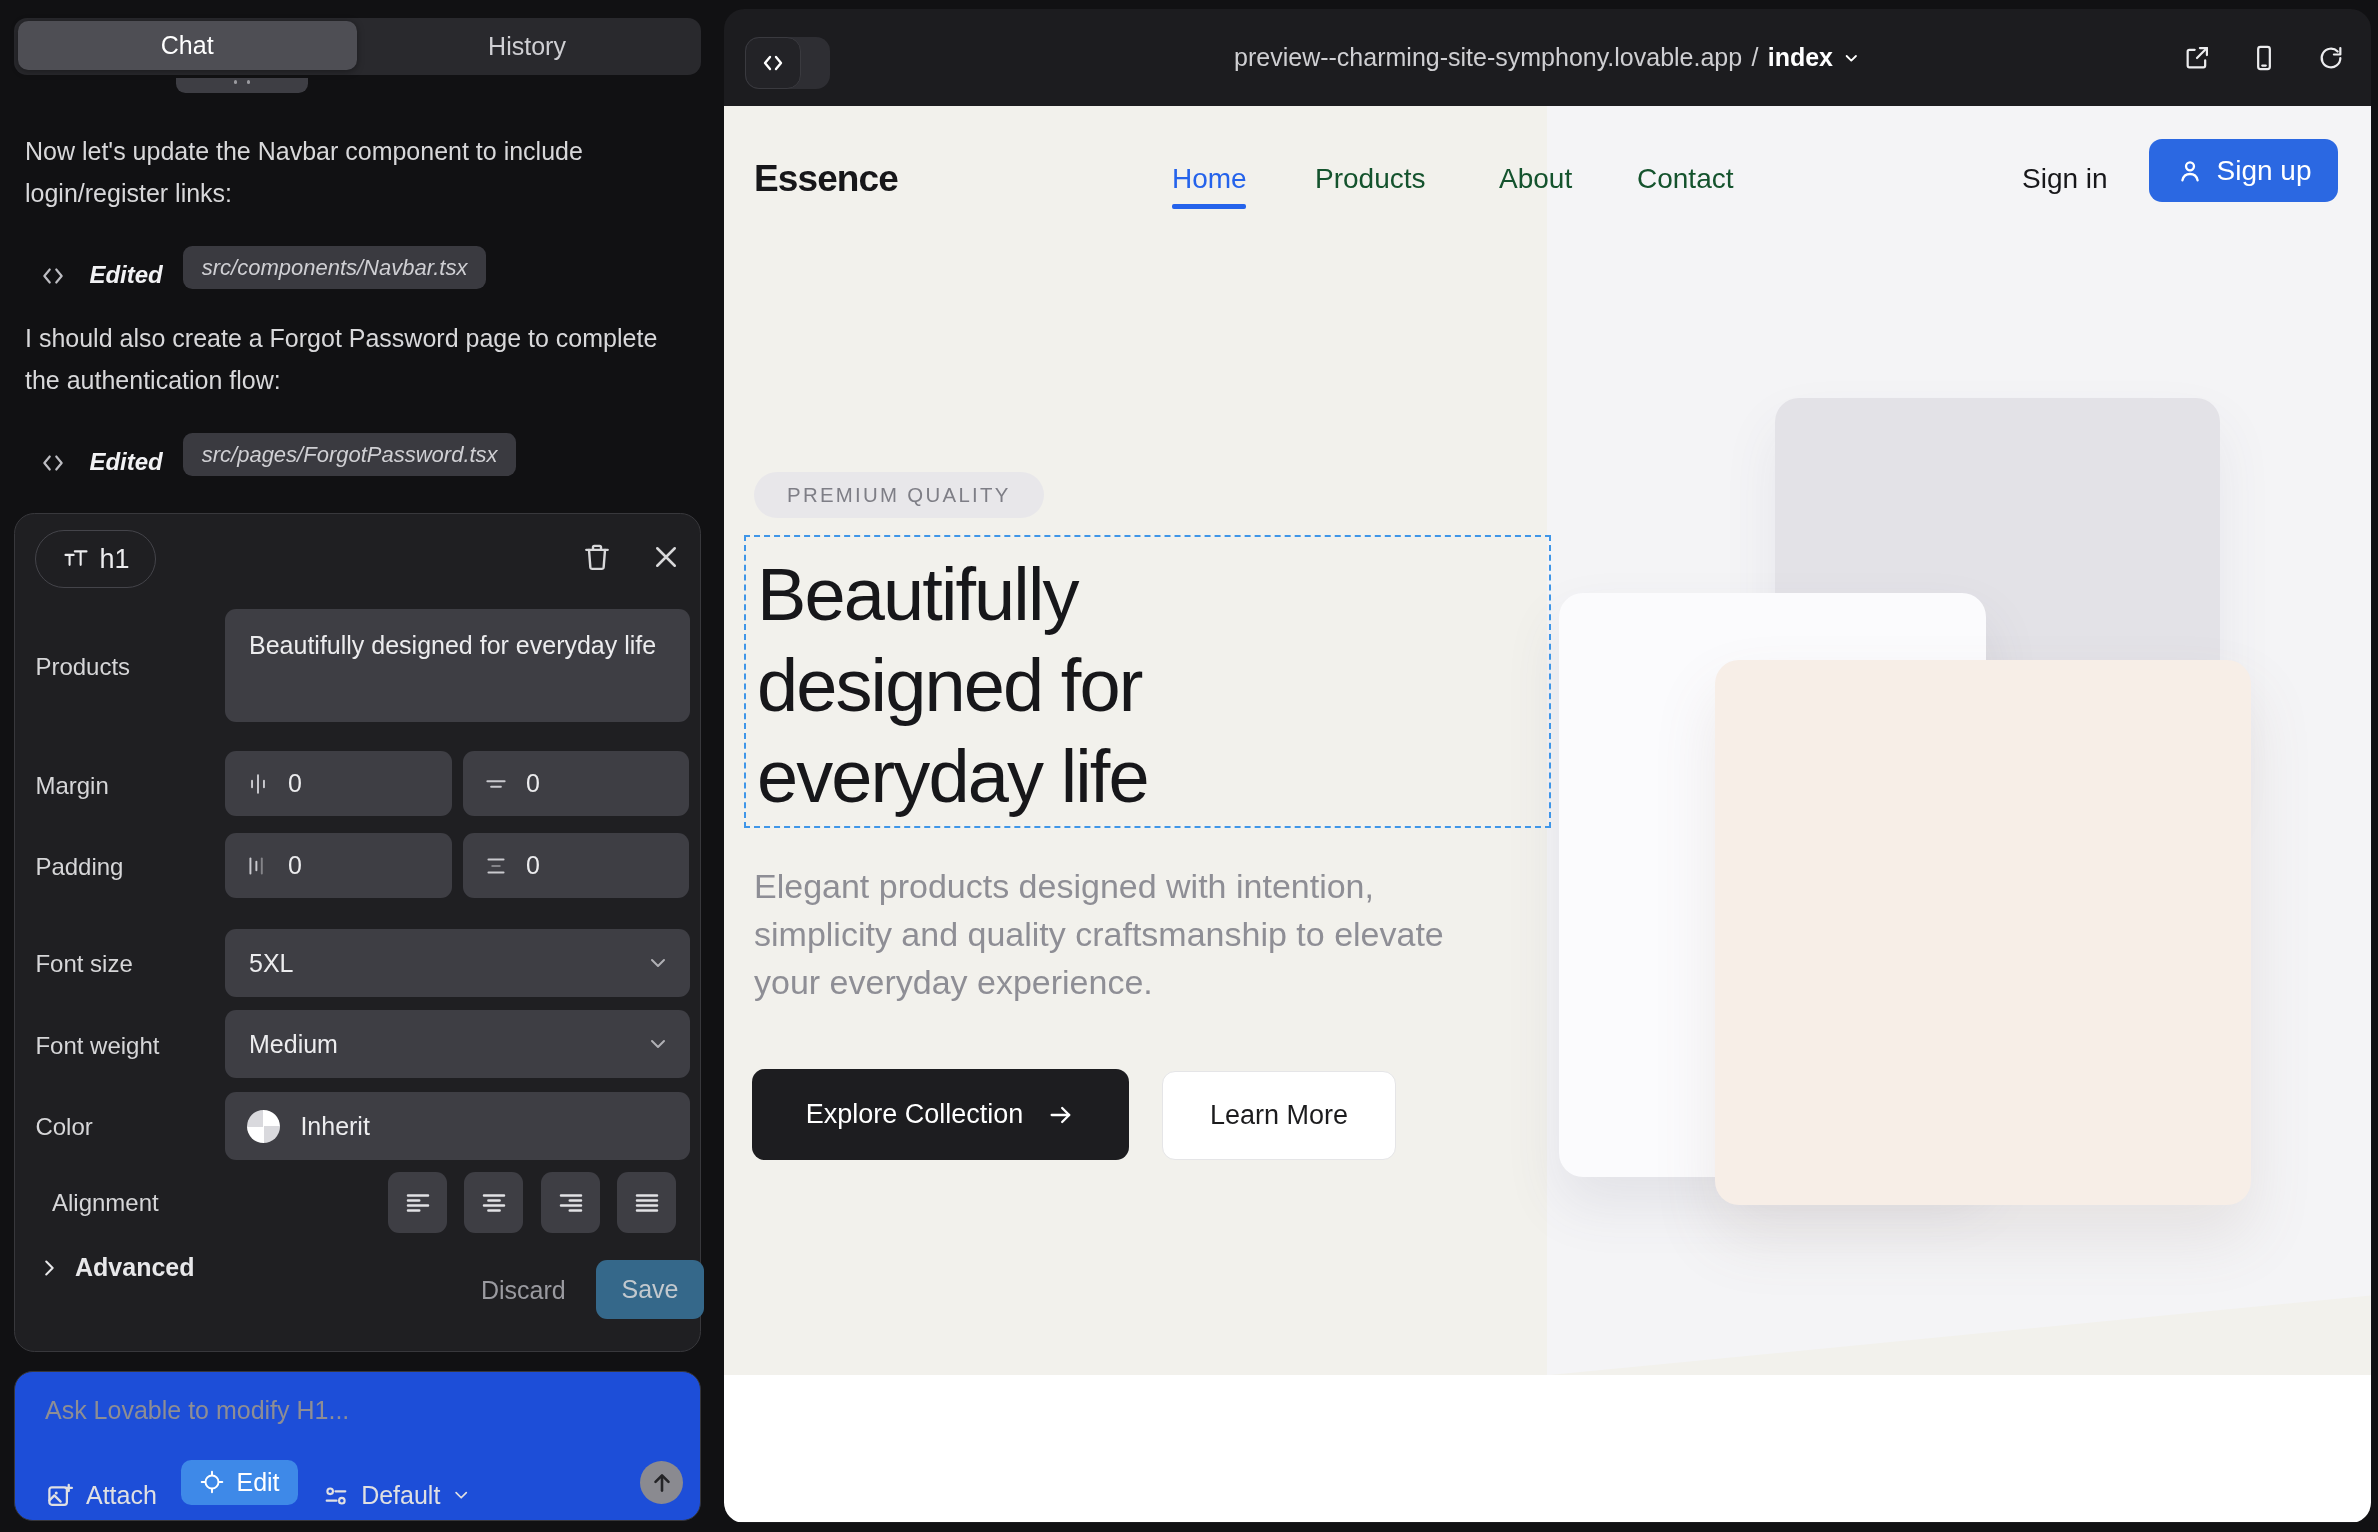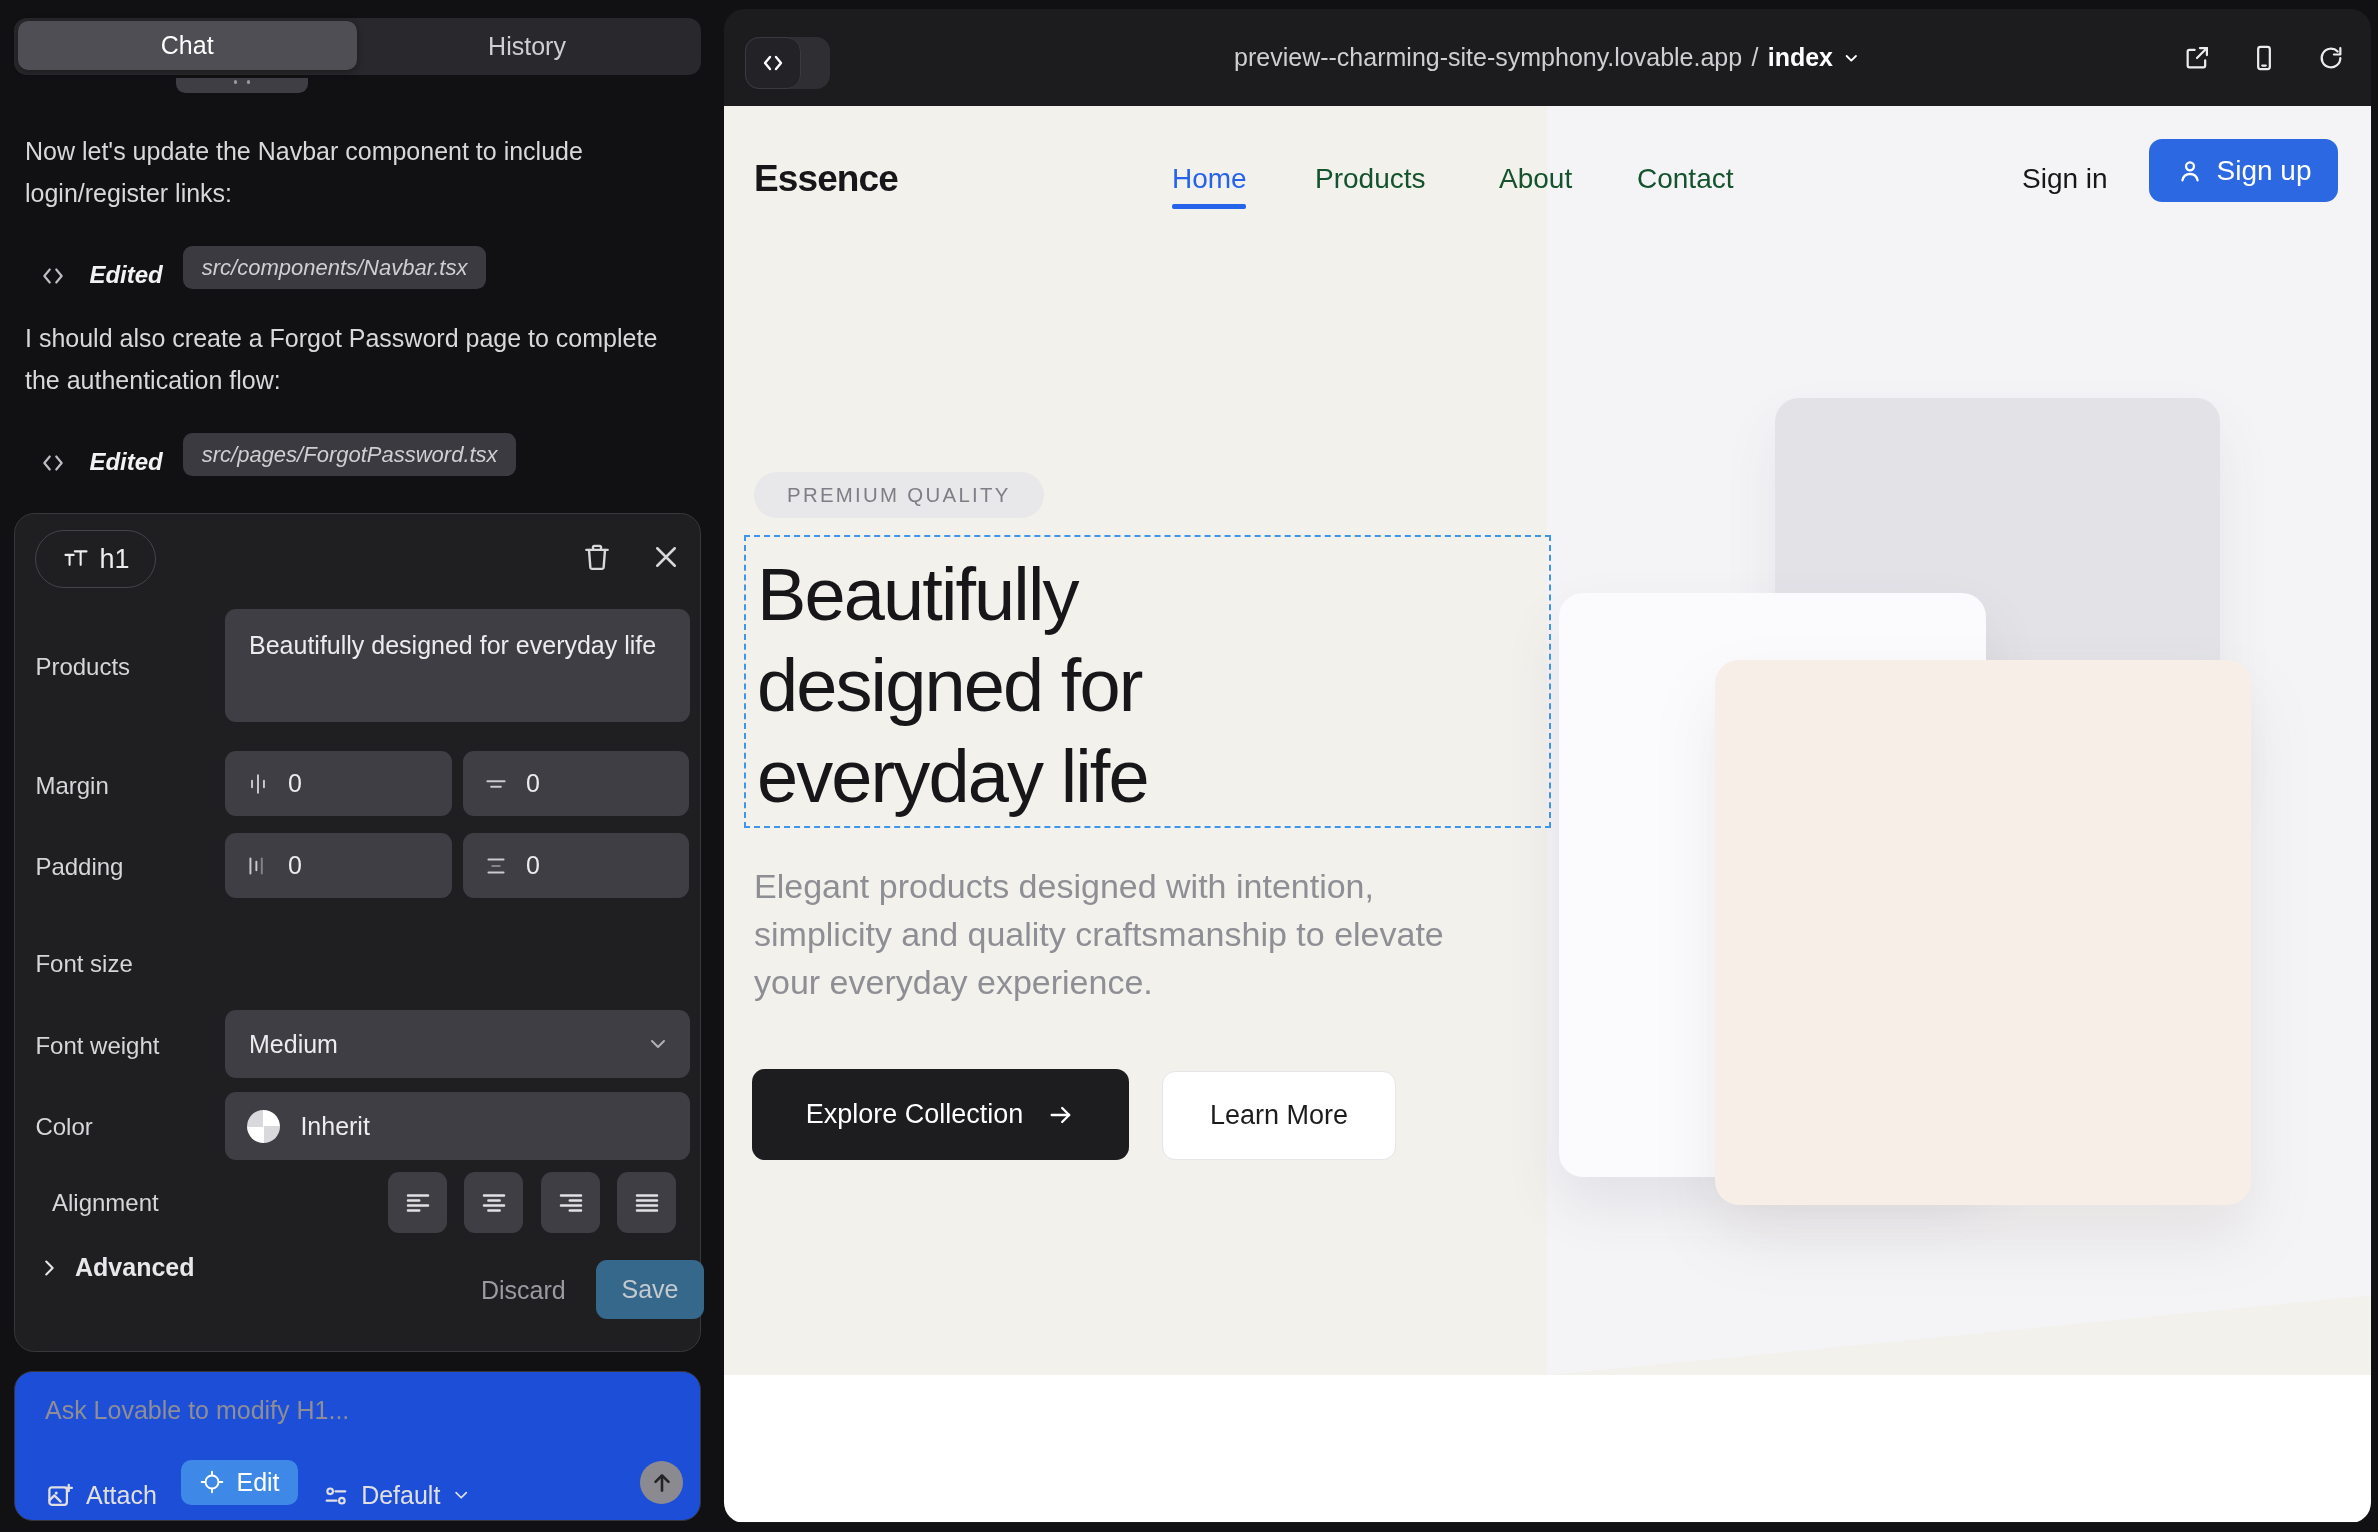--- a/index.html
+++ b/index.html
@@ -191,20 +191,28 @@
           <svg width="26" height="26" viewBox="0 0 24 24" fill="none" stroke="currentColor" stroke-width="1.8" stroke-linecap="round">
               <path d="M5 6h14"></path>
               <path d="M5 18h14"></path>
               <path d="M8.5 12h7" opacity="0.5"></path>
             </svg>
         </span>
         <span>0</span>
       </div>
 
       <div class="abs f-label" style="left:20.4px; top:436px;">Font size</div>
+      <div class="abs field" style="left:210px; top:415px; width:465px; height:68px; padding-left:24px;">
+        <span>5XL</span>
+        <span class="sel-chevron">
+          <svg width="24" height="24" viewBox="0 0 24 24" fill="none" stroke="currentColor" stroke-width="2" stroke-linecap="round" stroke-linejoin="round">
+              <polyline points="6 9 12 15 18 9"></polyline>
+            </svg>
+        </span>
+      </div>
 
       <div class="abs f-label" style="left:20.4px; top:518px;">Font weight</div>
       <div class="abs field" style="left:210px; top:496px; width:465px; height:68px; padding-left:24px;">
         <span>Medium</span>
         <span class="sel-chevron">
           <svg width="24" height="24" viewBox="0 0 24 24" fill="none" stroke="currentColor" stroke-width="2" stroke-linecap="round" stroke-linejoin="round">
               <polyline points="6 9 12 15 18 9"></polyline>
             </svg>
         </span>
       </div>

